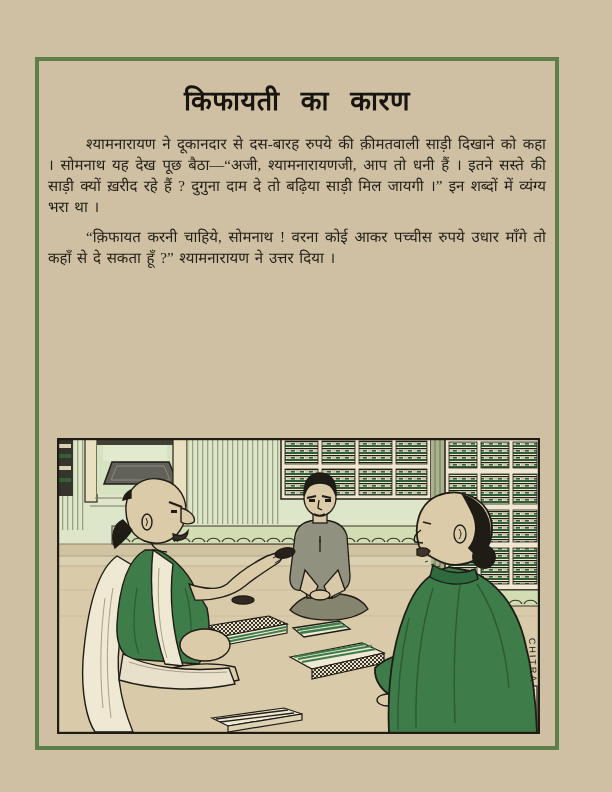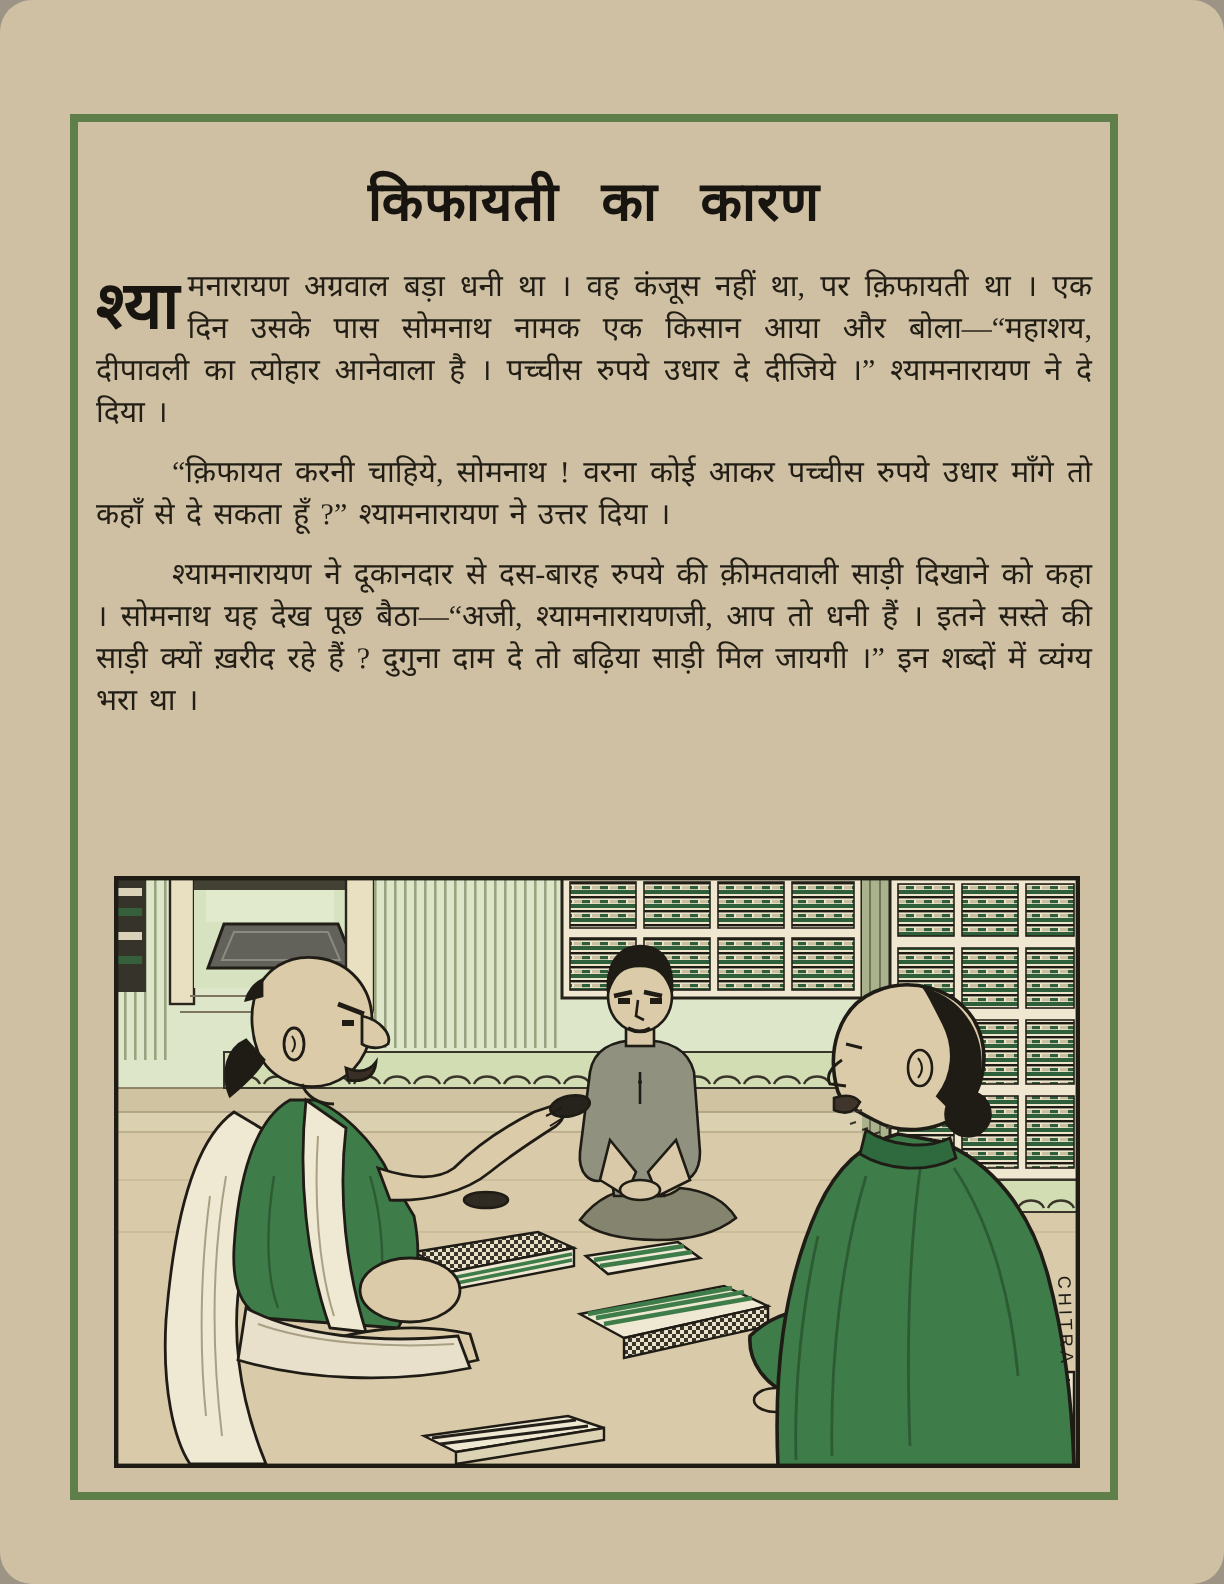--- a/index.html
+++ b/index.html
@@ -1,19 +1,19 @@
 <!DOCTYPE html>
 <html><head>
 <meta charset="utf-8">
 <style>
   html,body{margin:0;padding:0;background:#9e9486;}
   .page{
     position:relative;width:612px;height:792px;margin:0 auto;
     background:#cfc0a3;overflow:hidden;
-    font-family:"Liberation Serif","DejaVu Serif",serif;color:#201c15;border-radius:16px;
+    font-family:"Liberation Serif","DejaVu Serif",serif;color:#201c15;
   }
   .frame{
     position:absolute;left:35px;top:57px;width:516px;height:685px;
     border:4px solid #5e7f4a;
   }
   .content{position:absolute;left:48px;top:57px;width:498px;}
   h1.title{
     margin:24px 0 16px;text-align:center;font-size:27px;font-weight:bold;
     word-spacing:14px;letter-spacing:0.5px;color:#181510;
   }
@@ -34,23 +34,22 @@
 </head>
 <body>
 
 <div class="page">
   <div class="frame"></div>
 
   <div class="content">
     <h1 class="title">किफायती का कारण</h1>
 
     <div class="story">
-      <p><span class="dropcap">श्या</span><span>मनारायण अग्रवाल बड़ा धनी था । वह कंजूस नहीं था, पर क़िफायती था । एक दिन उसके पास सोमनाथ नामक एक किसान आया और बोला—“महाशय, दीपावली का त्योहार आनेवाला है । पच्चीस रुपये उधार दे दीजिये ।” श्यामनारायण ने दे दिया ।</span></p>
+      <p class="indent">श्यामनारायण ने दूकानदार से दस-बारह रुपये की क़ीमतवाली साड़ी दिखाने को कहा । सोमनाथ यह देख पूछ बैठा—“अजी, श्यामनारायणजी, आप तो धनी हैं । इतने सस्ते की साड़ी क्यों ख़रीद रहे हैं ? दुगुना दाम दे तो बढ़िया साड़ी मिल जायगी ।” इन शब्दों में व्यंग्य भरा था ।</p>
       <p class="indent">“क़िफायत करनी चाहिये, सोमनाथ ! वरना कोई आकर पच्चीस रुपये उधार माँगे तो कहाँ से दे सकता हूँ ?” श्यामनारायण ने उत्तर दिया ।</p>
-      <p class="indent">श्यामनारायण ने दूकानदार से दस-बारह रुपये की क़ीमतवाली साड़ी दिखाने को कहा । सोमनाथ यह देख पूछ बैठा—“अजी, श्यामनारायणजी, आप तो धनी हैं । इतने सस्ते की साड़ी क्यों ख़रीद रहे हैं ? दुगुना दाम दे तो बढ़िया साड़ी मिल जायगी ।” इन शब्दों में व्यंग्य भरा था ।</p>
     </div>
   </div>
 
   <figure class="illustration">
     <svg viewBox="0 0 483 296" xmlns="http://www.w3.org/2000/svg">
       <defs>
         <pattern id="bolts" width="9" height="7" patternUnits="userSpaceOnUse">
           <rect width="9" height="7" fill="#ece4cb"></rect>
           <rect width="9" height="2" fill="#2f5e3a"></rect>
           <rect y="3" width="9" height="1.2" fill="#1e1b15"></rect>

